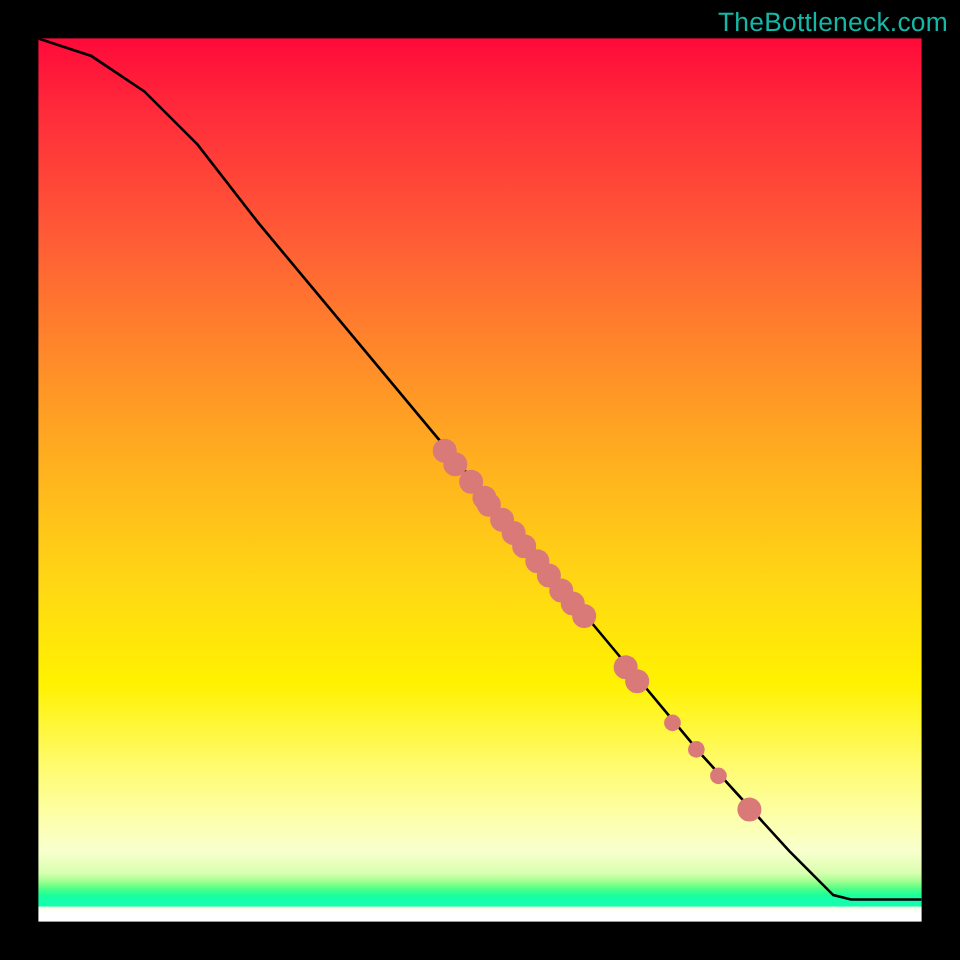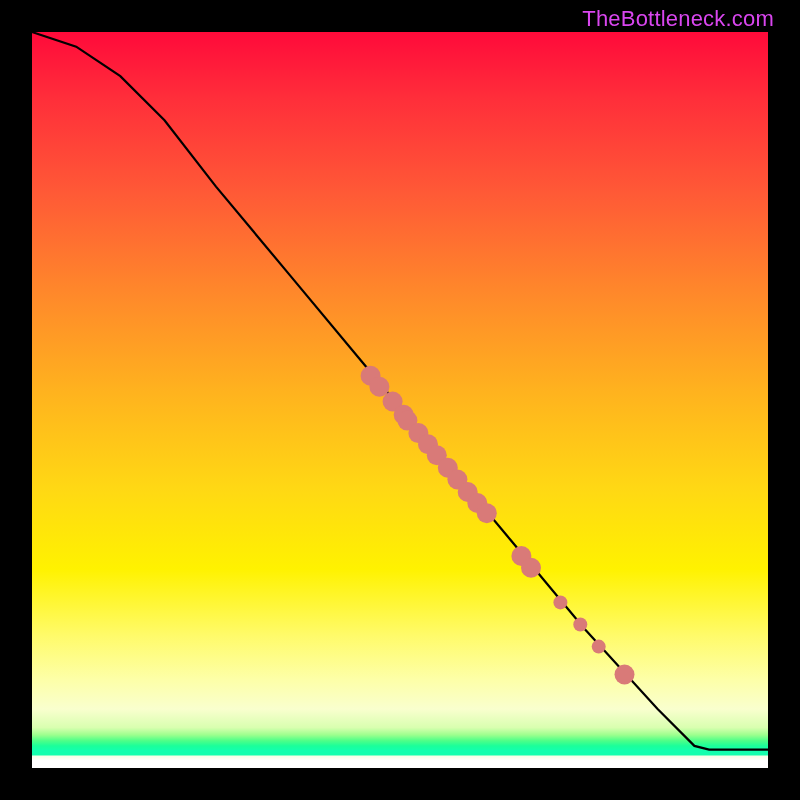--- a/index.html
+++ b/index.html
@@ -43,22 +43,22 @@
       #14ffad 97.6%,
       #14ffad 98.2%,
       #f7ffe6 98.4%,
       #ffffff 99%,
       #ffffff 100%
     );
   }
   .watermark {
     position: absolute;
     top: 6px;
-    right: 26px;
-    color: #d946ef;
+    right: 10px;
+    color: #14b8a6;
     font-size: 22px;
     letter-spacing: 0.2px;
     font-weight: 400;
     user-select: none;
   }
   svg.curve {
     position: absolute;
     left: 0;
     top: 0;
     width: 736px;

